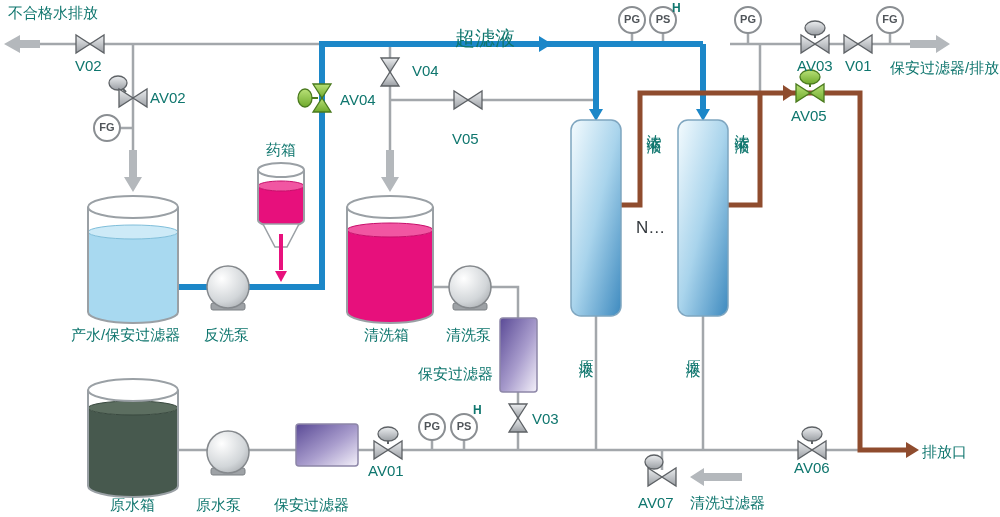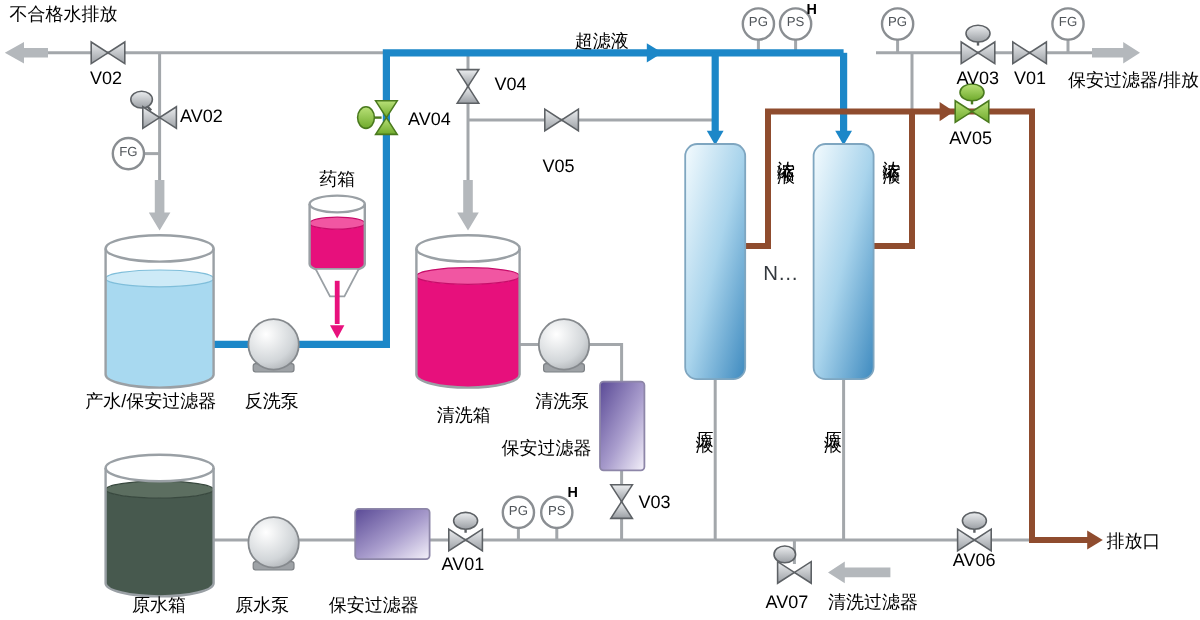--- a/index.html
+++ b/index.html
@@ -1,24 +1,24 @@
 <!DOCTYPE html>
 <html><head>
 <meta charset="utf-8">
 <style>
   * { margin:0; padding:0; box-sizing:border-box; }
   html,body { background:#ffffff; }
   body { font-family:"Liberation Sans","DejaVu Sans",sans-serif; }
   .canvas { position:relative; width:1000px; height:517px; background:#ffffff; overflow:hidden; }
   .canvas > svg { position:absolute; left:0; top:0; }
-  .lbl { position:absolute; font-size:15px; color:#000000; white-space:nowrap; line-height:1.2; }
+  .lbl { position:absolute; font-size:15px; color:#0f766e; white-space:nowrap; line-height:1.2; }
   .vlbl { writing-mode:vertical-rl; text-orientation:upright; letter-spacing:2px; }
   .sm { font-size:12px; font-weight:700; }
   .big { font-size:17px; color:#33383d; }
-  .glbl { position:absolute; width:26px; text-align:center; font-size:11px; font-weight:400; color:#50555a; line-height:13px; }
+  .glbl { position:absolute; width:26px; text-align:center; font-size:11px; font-weight:700; color:#50555a; line-height:13px; }
   .pg  { stroke:#a3a7ab; stroke-width:2.5; fill:none; }
   .pb  { stroke:#1c87c8; stroke-width:6; fill:none; }
   .pr  { stroke:#8f4c2e; stroke-width:5; fill:none; }
   .ppk { stroke:#e8117d; stroke-width:4; fill:none; }
   .vb  { fill:url(#vgrad); stroke:#5d6165; stroke-width:1.3; }
   .gvb { fill:url(#ggrad); stroke:#4a7a1e; stroke-width:1.3; }
   .tk  { fill:none; stroke:#9aa0a5; stroke-width:2; }
   .gc  { fill:#fff; stroke:#8a8e92; stroke-width:2; }
   .ar  { fill:#b4b8bc; }
   .ab  { fill:#1c87c8; }
@@ -222,35 +222,35 @@
   <circle class="gc" cx="748" cy="20" r="13"></circle>
   <circle class="gc" cx="890" cy="20" r="13"></circle>
   <circle class="gc" cx="432" cy="427" r="13"></circle>
   <circle class="gc" cx="464" cy="427" r="13"></circle>
 </svg>
 
 <div class="lbl" style="left:8px;top:4px">不合格水排放</div>
 <div class="lbl" style="left:75px;top:57px">V02</div>
 <div class="lbl" style="left:150px;top:89px">AV02</div>
 <div class="lbl" style="left:266px;top:141px">药箱</div>
-<div class="lbl" style="left:479px;top:26px;font-size:15px">超滤液</div>
+<div class="lbl" style="left:455px;top:26px;font-size:20px">超滤液</div>
 <div class="lbl" style="left:412px;top:62px">V04</div>
 <div class="lbl" style="left:340px;top:91px">AV04</div>
 <div class="lbl" style="left:452px;top:130px">V05</div>
 <div class="lbl sm" style="left:672px;top:1px">H</div>
 <div class="lbl" style="left:797px;top:57px">AV03</div>
 <div class="lbl" style="left:845px;top:57px">V01</div>
 <div class="lbl" style="left:890px;top:59px">保安过滤器/排放</div>
 <div class="lbl" style="left:791px;top:107px">AV05</div>
 <div class="lbl vlbl" style="left:645px;top:122px">浓缩液</div>
 <div class="lbl vlbl" style="left:733px;top:122px">浓缩液</div>
 <div class="lbl big" style="left:636px;top:218px">N…</div>
 <div class="lbl" style="left:71px;top:326px">产水/保安过滤器</div>
 <div class="lbl" style="left:204px;top:326px">反洗泵</div>
-<div class="lbl" style="left:364px;top:338px">清洗箱</div>
+<div class="lbl" style="left:364px;top:326px">清洗箱</div>
 <div class="lbl" style="left:446px;top:326px">清洗泵</div>
 <div class="lbl" style="left:418px;top:365px">保安过滤器</div>
 <div class="lbl" style="left:532px;top:410px">V03</div>
 <div class="lbl vlbl" style="left:577px;top:348px">原液</div>
 <div class="lbl vlbl" style="left:684px;top:348px">原液</div>
 <div class="lbl" style="left:110px;top:496px">原水箱</div>
 <div class="lbl" style="left:196px;top:496px">原水泵</div>
 <div class="lbl" style="left:274px;top:496px">保安过滤器</div>
 <div class="lbl" style="left:368px;top:462px">AV01</div>
 <div class="lbl sm" style="left:473px;top:403px">H</div>

